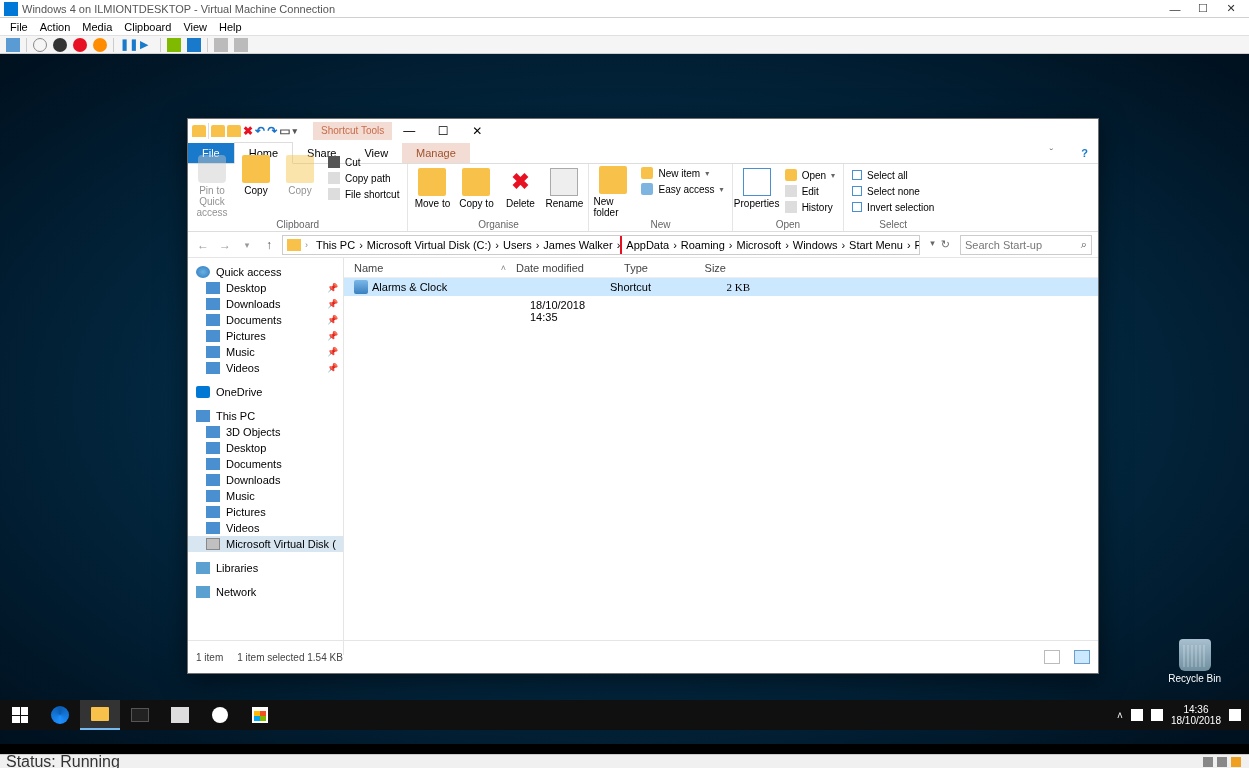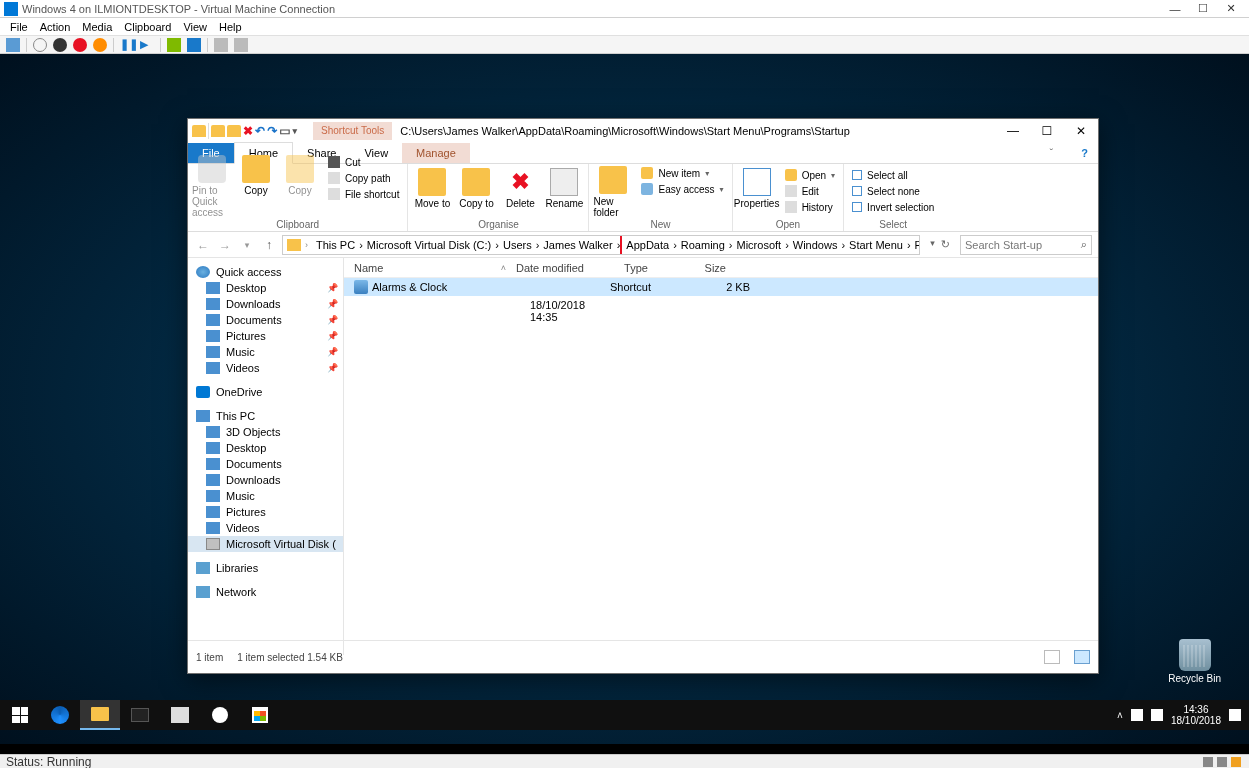--- a/index.html
+++ b/index.html
@@ -105,21 +105,21 @@
   .fhdr div { padding-right:10px; }
   .fhdr .c-name { width:162px; display:flex; align-items:center; gap:4px;}
   .fhdr .c-date { width:80px;}
   .fhdr .c-type { width:90px;text-align:center;}
   .fhdr .c-size { width:50px; text-align:right;}
   .frow { display:flex; height:18px; align-items:center; padding-left:10px; background:#cce8ff;}
   .frow .fic { width:14px;height:14px; background:linear-gradient(#7bb8e8,#3a80c0); margin-right:4px; border-radius:2px;}
   .frow .c-name { width:158px;}
   .frow .c-date { width:80px;margin-top:47px;}
   .frow .c-type { width:90px;}
-  .frow .c-size { width:50px; text-align:right;}
+  .frow .c-size { width:50px; text-align:right;font-family:Liberation Serif, serif;}
 
   .ex-status { position:absolute; bottom:0; left:0; right:0; height:18px; border-top:1px solid #e5e5e5; font-size:10px; display:flex; align-items:center; padding:16px 8px; gap:14px; color:#444;}
   .ex-status .spacer { flex:1;}
   .viewbtn { width:16px;height:14px; border:1px solid #bbb; }
   .viewbtn.active { background:#cce8ff; border-color:#6aa0d0;}
 
   
   .taskbar { position:absolute; left:0; right:0; height:30px; background:#101010; display:flex; align-items:center;}
   .taskbar.guest { bottom:14px; }
   .tb-btn { width:40px; height:30px; display:flex; align-items:center; justify-content:center;}
@@ -132,21 +132,21 @@
   .task-ic{width:18px;height:16px;background:#ddd;}
   .gear-ic{width:16px;height:16px;border-radius:50%;background:#fff;}
   .store-ic{width:16px;height:16px;background:#fff;position:relative;}
   .store-ic::after{content:"";position:absolute;top:4px;left:2px;right:2px;bottom:2px;
     background:conic-gradient(#f25022 0 25%,#7fba00 0 50%,#00a4ef 0 75%,#ffb900 0);}
   .tray { margin-left:auto; display:flex; align-items:center; gap:8px; color:#fff; font-size:10px; padding-right:8px;}
   .tray .clock { text-align:center; line-height:11px;}
   .tray .tic { width:12px;height:12px; }
 
   
-  .vm-status { position:absolute; bottom:0; left:0; right:0; height:14px; background:#f0f0f0; border-top:1px solid #ccc; font-size:12px; padding:0 6px; color:#333; display:flex; align-items:center;}
+  .vm-status { position:absolute; bottom:0; left:0; right:0; height:14px; background:#f0f0f0; border-top:1px solid #ccc; font-size:16px; padding:0 6px; color:#333; display:flex; align-items:center;}
 </style>
 </head>
 <body>
 
 <div class="vm-titlebar">
   <span class="vm-icon"></span>
   <span>Windows 4 on ILMIONTDESKTOP - Virtual Machine Connection</span>
   <span class="spacer"></span>
   <span class="win-ctrl">—</span>
   <span class="win-ctrl">☐</span>
@@ -193,21 +193,20 @@
         <span class="sep"></span>
         <span class="fld"></span>
         <span class="fld"></span>
         <span class="sym red">✖</span>
         <span class="sym blue">↶</span>
         <span class="sym blue">↷</span>
         <span class="sym" style="color:#555">▭</span>
         <span class="sym" style="color:#555;font-size:9px">▾</span>
       </div>
       <div class="ex-tab-shortcut">Shortcut Tools</div>
-      <div class="ex-path">C:\Users\James Walker\AppData\Roaming\Microsoft\Windows\Start Menu\Programs\Startup</div>
       <div class="ex-ctrl">
         <div>—</div>
         <div>☐</div>
         <div>✕</div>
       </div>
     </div>
 
     <div class="ex-ribbon-tabs">
       <div class="file">File</div>
       <div class="active">Home</div>
@@ -217,21 +216,21 @@
       <div class="spacer"></div>
       <div style="color:#666">ˇ</div>
       <div class="help">?</div>
     </div>
 
     <div class="ex-ribbon">
       <div class="rgroup">
         <div class="row">
           <div class="bigbtn disabled">
             <div class="ic" style="background:#c9c9c9;border-radius:4px"></div>
-            <span style="text-align:left">Pin to Quick access</span>
+            <span style="text-align:center">Pin to Quick access</span>
           </div>
           <div class="bigbtn">
             <div class="ic ic-folder"></div>
             <span>Copy</span>
           </div>
           <div class="bigbtn disabled">
             <div class="ic ic-folder"></div>
             <span>Copy</span>
           </div>
           <div class="smallbtns">

